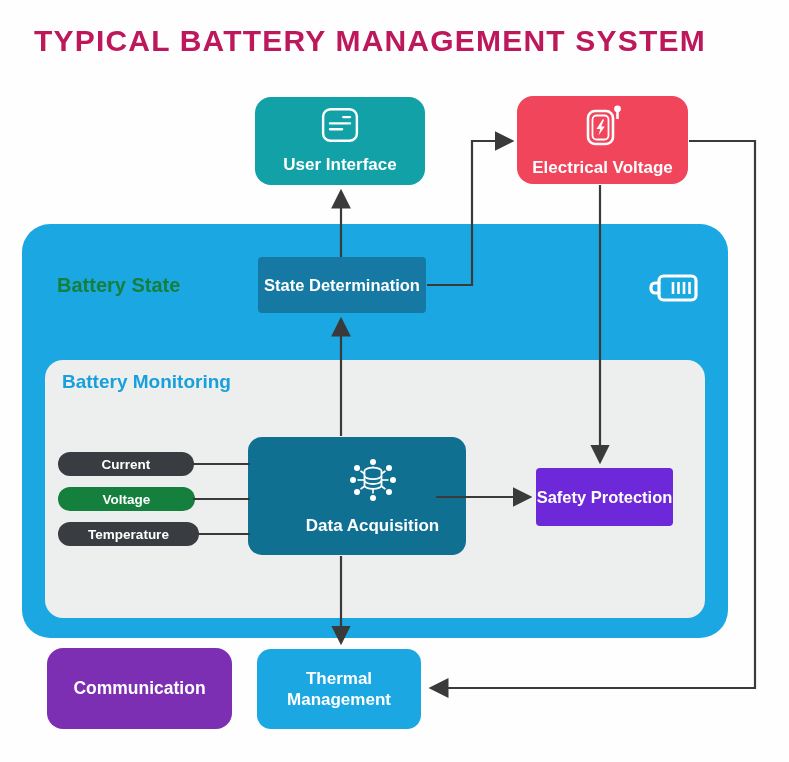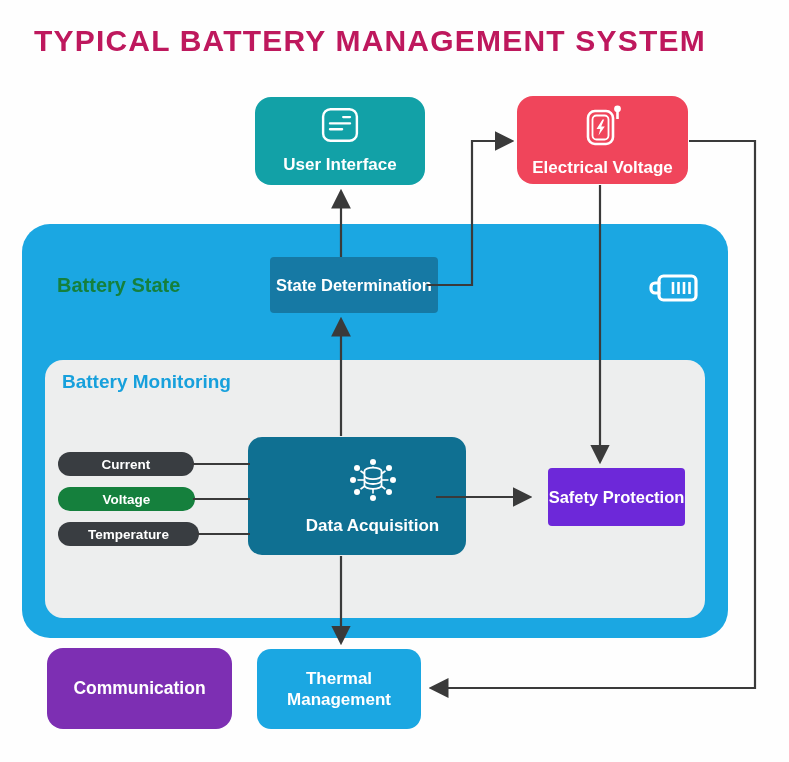--- a/index.html
+++ b/index.html
@@ -15,21 +15,21 @@
     color:#be185d;
   }
   .node{
     position:absolute;display:flex;flex-direction:column;
     align-items:center;justify-content:center;text-align:center;
     color:#ffffff;font-weight:bold;line-height:1.25;
   }
   .node .lbl{white-space:pre-line;}
   .r16{border-radius:16px;}
   .r14{border-radius:14px;}
-  .r12{border-radius:4px;margin-left:12px;}
+  .r12{border-radius:4px;}
   #user-interface{left:255px;top:97px;width:170px;height:88px;font-size:17px;gap:5px;}
   #electrical-control{left:517px;top:96px;width:171px;height:88px;font-size:17px;gap:3px;}
   #battery-state{left:22px;top:224px;width:706px;height:414px;border-radius:28px;}
   #battery-state-label{left:57px;top:274px;font-size:20px;font-weight:bold;color:#15803d;}
   #battery-icon{left:648px;top:273px;}
   #state-determination{left:258px;top:257px;width:168px;height:56px;font-size:16.5px;}
   #battery-monitoring{left:45px;top:360px;width:660px;height:258px;border-radius:18px;background:#edeeee;}
   #battery-monitoring-label{left:62px;top:371px;font-size:19px;font-weight:bold;}
   .pill{
     position:absolute;height:24px;border-radius:12px;

